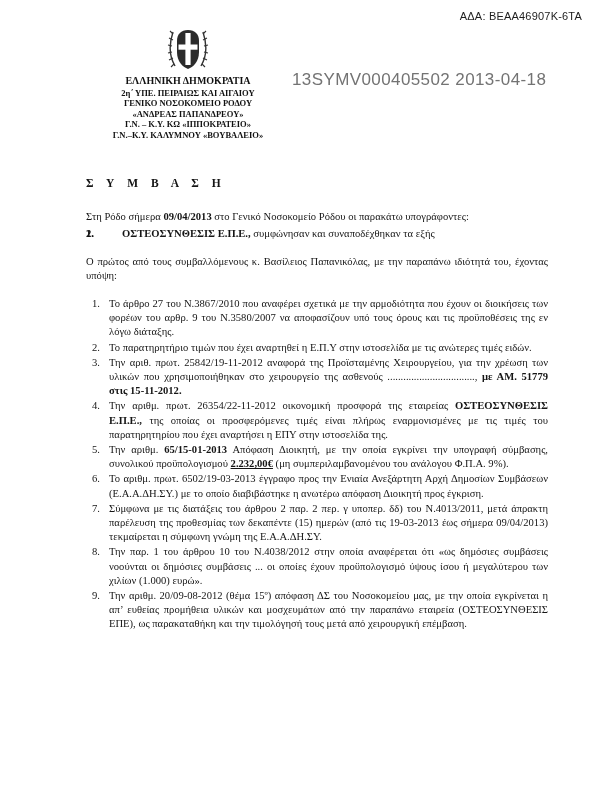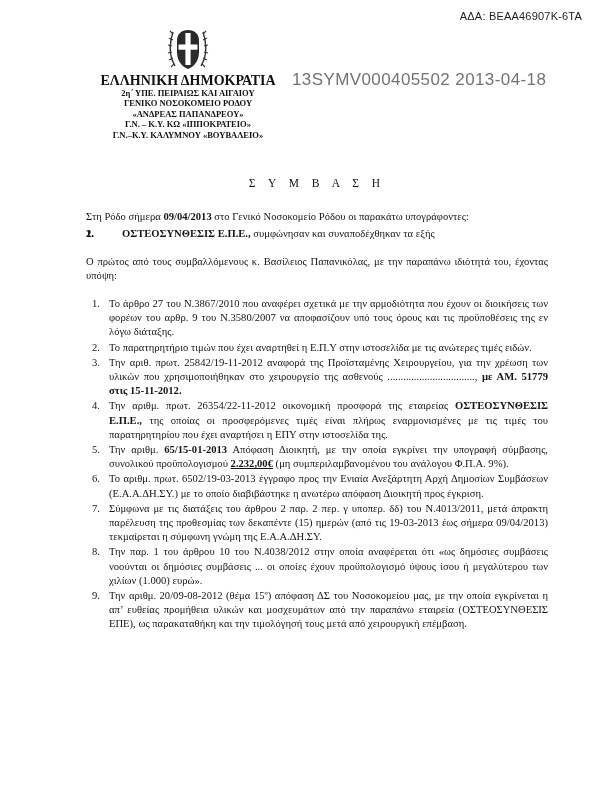--- a/index.html
+++ b/index.html
@@ -5,29 +5,29 @@
   html,body{margin:0;padding:0;}
   body{background:#ffffff;font-family:"Liberation Serif", serif;-webkit-font-smoothing:antialiased;}
   .page{position:relative;width:612px;height:760px;background:#ffffff;color:#151515;overflow:hidden;}
 
   .ada{position:absolute;top:10px;right:30px;font-family:"Liberation Sans",sans-serif;
        font-size:11px;color:#1d1d1d;letter-spacing:0.2px;}
 
   .header-left{position:absolute;top:26px;left:90px;width:196px;text-align:center;}
   .emblem{display:block;margin:0 auto 4px auto;}
   .org-line{font-weight:bold;font-size:8.5px;line-height:10.6px;color:#111;}
-  .org-line.first{font-size:14px;margin-bottom:1px;}
+  .org-line.first{font-size:10px;margin-bottom:1px;}
 
   .registry{position:absolute;top:70px;left:292px;font-family:"Liberation Sans",sans-serif;
             font-size:17px;color:#737373;letter-spacing:0.4px;white-space:nowrap;}
 
   .body-col{position:absolute;top:176px;left:86px;width:462px;font-size:10.6px;
             line-height:14.2px;text-align:justify;color:#151515;}
 
-  .doc-title{text-align:center;font-weight:normal;font-size:11.5px;letter-spacing:5px;
+  .doc-title{text-align:left;font-weight:bold;font-size:11.5px;letter-spacing:5px;
              margin:0 0 20px 0;}
 
   .para{margin:0 0 3px 0;}
   .sig-row{position:relative;padding-left:36px;margin:0;}
   .sig-num{position:absolute;left:0;top:0;font-weight:bold;}
   .preamble{margin:13px 0 14px 0;}
 
   ol.reasons{list-style:none;margin:0 0 0 6px;padding:0;}
   ol.reasons li{position:relative;padding-left:17px;margin:0 0 1px 0;text-align:justify;}
   .li-num{position:absolute;left:0;top:0;}

